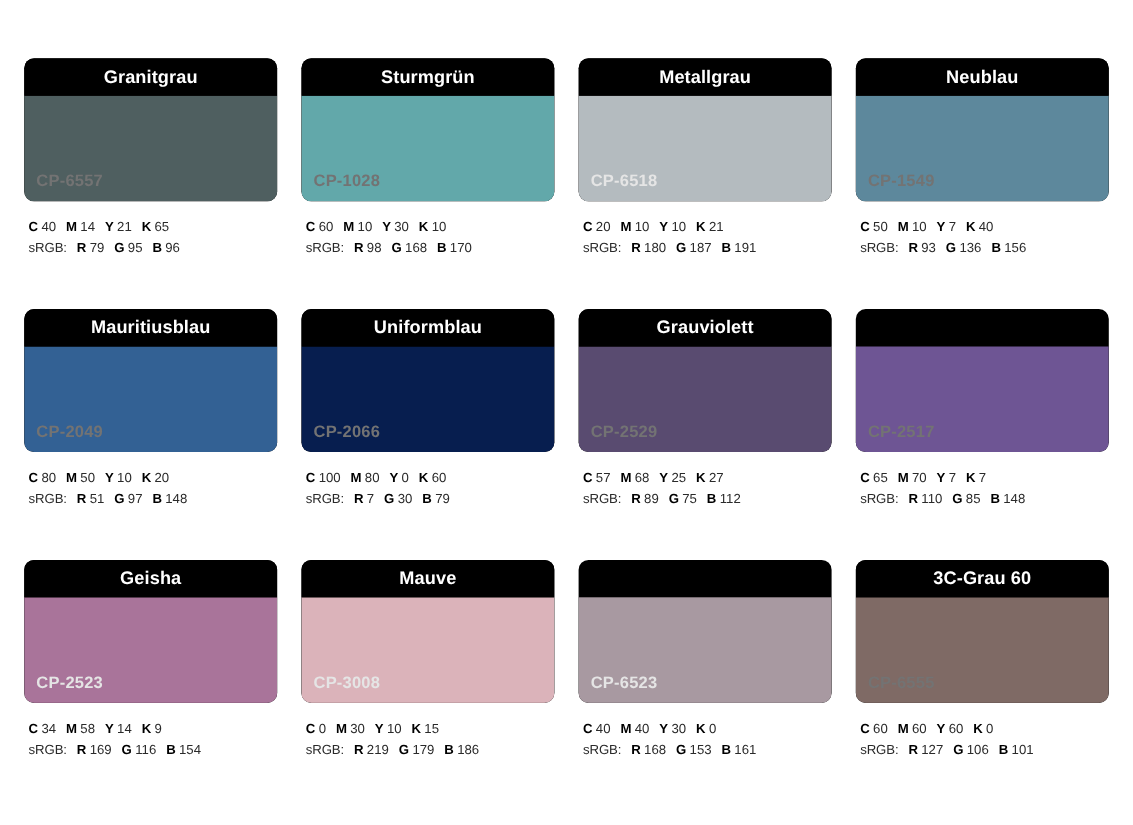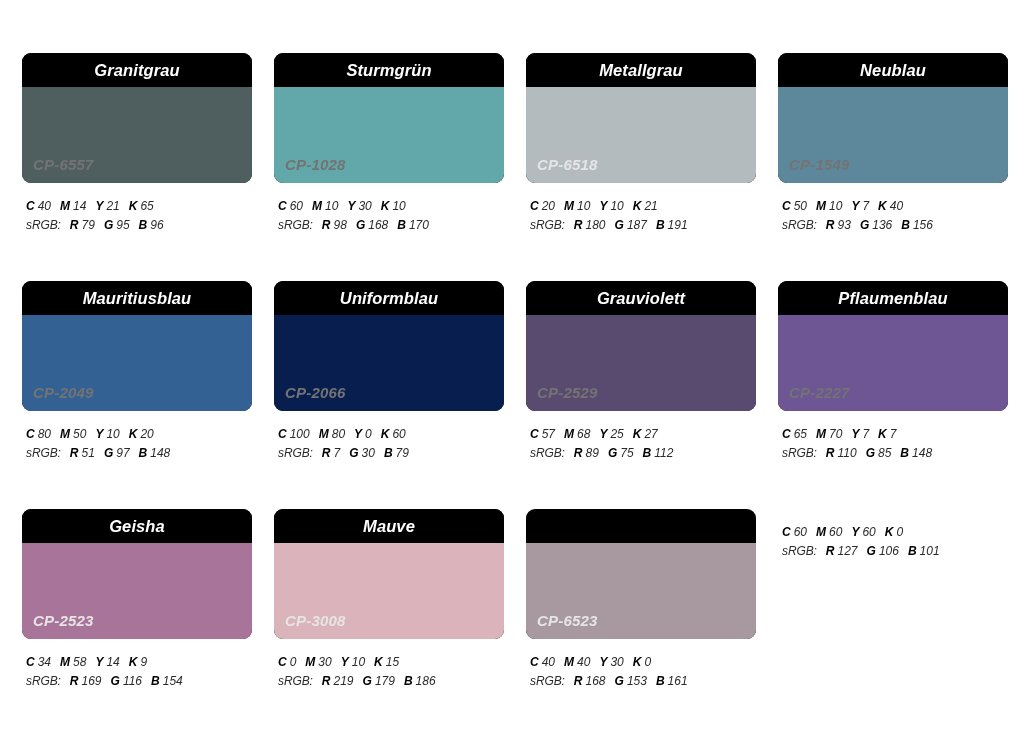--- a/index.html
+++ b/index.html
@@ -14,21 +14,20 @@
     overflow: hidden;
   }
 
   #swatch-sheet {
     position: relative;
     width: 1030px;
     height: 750px;
     background: #ffffff;
     padding: 0;
     box-sizing: border-box;
-    font-style: italic;
   }
 
   .swatch-grid {
     position: absolute;
     left: 22px;
     top: 53px;
     width: 986px;
     display: grid;
     grid-template-columns: repeat(4, 230px);
     column-gap: 22px;
@@ -210,25 +209,22 @@
           <div class="swatch-color" style="background: rgb(89, 75, 112);"></div>
           <div class="swatch-code light">CP-2529</div>
         </div>
         <div class="swatch-values">
           <div class="value-line"><span class="vkey">C</span><span class="vgap"></span><span class="vnum">57</span><span class="vsep-wide"></span><span class="vkey">M</span><span class="vgap"></span><span class="vnum">68</span><span class="vsep-wide"></span><span class="vkey">Y</span><span class="vgap"></span><span class="vnum">25</span><span class="vsep-wide"></span><span class="vkey">K</span><span class="vgap"></span><span class="vnum">27</span></div>
           <div class="value-line"><span class="vlabel">sRGB:</span><span class="vsep-wide"></span><span class="vkey">R</span><span class="vgap"></span><span class="vnum">89</span><span class="vsep-wide"></span><span class="vkey">G</span><span class="vgap"></span><span class="vnum">75</span><span class="vsep-wide"></span><span class="vkey">B</span><span class="vgap"></span><span class="vnum">112</span></div>
         </div>
       </div>
       <div class="swatch-cell">
         <div class="swatch-card">
-          <div class="swatch-header">
-            <span class="swatch-name">Pflaumenblau</span>
-          </div>
           <div class="swatch-color" style="background: rgb(110, 85, 148);"></div>
-          <div class="swatch-code light">CP-2227</div>
+          <div class="swatch-code light">CP-2517</div>
         </div>
         <div class="swatch-values">
           <div class="value-line"><span class="vkey">C</span><span class="vgap"></span><span class="vnum">65</span><span class="vsep-wide"></span><span class="vkey">M</span><span class="vgap"></span><span class="vnum">70</span><span class="vsep-wide"></span><span class="vkey">Y</span><span class="vgap"></span><span class="vnum">7</span><span class="vsep-wide"></span><span class="vkey">K</span><span class="vgap"></span><span class="vnum">7</span></div>
           <div class="value-line"><span class="vlabel">sRGB:</span><span class="vsep-wide"></span><span class="vkey">R</span><span class="vgap"></span><span class="vnum">110</span><span class="vsep-wide"></span><span class="vkey">G</span><span class="vgap"></span><span class="vnum">85</span><span class="vsep-wide"></span><span class="vkey">B</span><span class="vgap"></span><span class="vnum">148</span></div>
         </div>
       </div>
       <div class="swatch-cell">
         <div class="swatch-card">
           <div class="swatch-header">
             <span class="swatch-name">Geisha</span>
@@ -258,19 +254,26 @@
         <div class="swatch-card">
           <div class="swatch-color" style="background: rgb(168, 153, 161);"></div>
           <div class="swatch-code dark">CP-6523</div>
         </div>
         <div class="swatch-values">
           <div class="value-line"><span class="vkey">C</span><span class="vgap"></span><span class="vnum">40</span><span class="vsep-wide"></span><span class="vkey">M</span><span class="vgap"></span><span class="vnum">40</span><span class="vsep-wide"></span><span class="vkey">Y</span><span class="vgap"></span><span class="vnum">30</span><span class="vsep-wide"></span><span class="vkey">K</span><span class="vgap"></span><span class="vnum">0</span></div>
           <div class="value-line"><span class="vlabel">sRGB:</span><span class="vsep-wide"></span><span class="vkey">R</span><span class="vgap"></span><span class="vnum">168</span><span class="vsep-wide"></span><span class="vkey">G</span><span class="vgap"></span><span class="vnum">153</span><span class="vsep-wide"></span><span class="vkey">B</span><span class="vgap"></span><span class="vnum">161</span></div>
         </div>
       </div>
       <div class="swatch-cell">
+        <div class="swatch-card">
+          <div class="swatch-header">
+            <span class="swatch-name">3C-Grau 60</span>
+          </div>
+          <div class="swatch-color" style="background: rgb(127, 106, 101);"></div>
+          <div class="swatch-code light">CP-6555</div>
+        </div>
         <div class="swatch-values">
           <div class="value-line"><span class="vkey">C</span><span class="vgap"></span><span class="vnum">60</span><span class="vsep-wide"></span><span class="vkey">M</span><span class="vgap"></span><span class="vnum">60</span><span class="vsep-wide"></span><span class="vkey">Y</span><span class="vgap"></span><span class="vnum">60</span><span class="vsep-wide"></span><span class="vkey">K</span><span class="vgap"></span><span class="vnum">0</span></div>
           <div class="value-line"><span class="vlabel">sRGB:</span><span class="vsep-wide"></span><span class="vkey">R</span><span class="vgap"></span><span class="vnum">127</span><span class="vsep-wide"></span><span class="vkey">G</span><span class="vgap"></span><span class="vnum">106</span><span class="vsep-wide"></span><span class="vkey">B</span><span class="vgap"></span><span class="vnum">101</span></div>
         </div>
       </div>
     </div>
 </div>
 
 </body></html>

